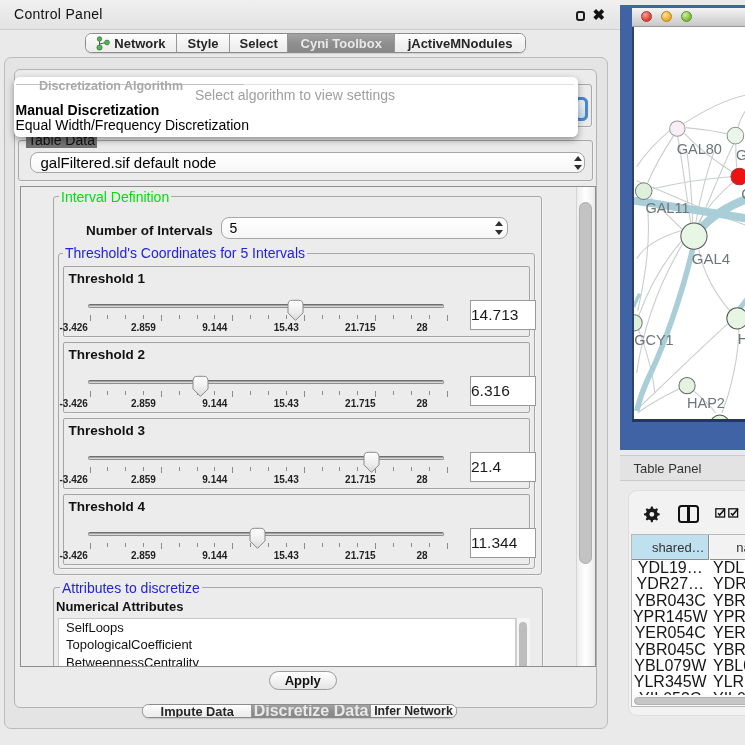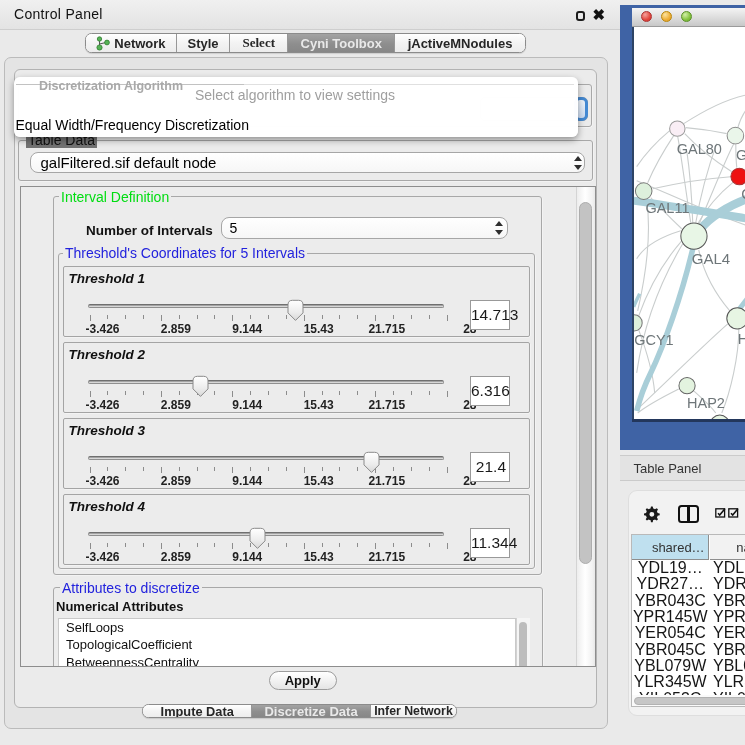--- a/index.html
+++ b/index.html
@@ -41,28 +41,28 @@
 #scrollpane { position:absolute; left:19.5px; top:185.5px; width:576.5px; height:481px;
   border:1px solid #8d8d8d; background:#ececec; overflow:hidden; }
 #sbtrack { position:absolute; right:0px; top:0; width:19px; height:100%;
   background:linear-gradient(to right,#ededed,#ffffff 45%,#f2f2f2 85%,#e8e8e8);
   border-left:1px solid #d4d4d4; }
 #sbthumb { position:absolute; right:3.5px; top:15px; width:12.5px; height:362px;
   background:#c3c3c3; border:1px solid #adadad; border-radius:7px; }
 
 .subbox { position:absolute; border:1px solid #a4a4a4; border-radius:2px;
   box-shadow:0.5px 0.5px 0 rgba(255,255,255,0.7); }
-.tlabel { position:absolute; font-size:13.5px; font-weight:bold; color:#111;font-style:italic; }
+.tlabel { position:absolute; font-size:13.5px; font-weight:bold; color:#111; }
 .track { position:absolute; height:4.5px; border:1px solid #8f8f8f; border-top-color:#6f6f6f; border-radius:3px;
   background:linear-gradient(#878787,#c6c6c6 55%,#ececec); }
 .tick { position:absolute; width:1px; background:#8c8c8c; }
-.slab { position:absolute; width:60px; text-align:right; font-size:12px; font-weight:bold; color:#222; }
+.slab { position:absolute; width:60px; text-align:left; font-size:10px; font-weight:bold; color:#222; }
 .thumb { position:absolute; }
-.vbox { position:absolute; width:40px; height:30px; background:#fff; border:1.5px solid #999999;
-  font-size:15.5px; color:#1a1a1a; text-align:right; padding-right:3px; line-height:27px; }
+.vbox { position:absolute; width:66px; height:30px; background:#fff; border:1.5px solid #999999;
+  font-size:15.5px; color:#1a1a1a; text-align:left; padding-right:3px; line-height:27px; }
 
 #apply { position:absolute; left:269px; top:671px; width:67.5px; height:18.5px;
   background:linear-gradient(#ffffff,#f2f2f2 50%,#e5e5e5); border:1px solid #9c9c9c;
   border-radius:9.5px; font-size:13px; font-weight:bold; color:#111;
   text-align:center; line-height:17px; }
 
 #popup { position:absolute; left:14px; top:77px; width:563.6px; height:59.5px;
   background:rgba(255,255,255,0.985); border-radius:6px;
   box-shadow:0 3px 7px rgba(0,0,0,0.38); }
 
@@ -97,21 +97,21 @@
 <div id="innerpane"></div>
 <div class="seg" style="left:84.8px;top:33px;width:441.2px;height:20px;">
 <div class="s" style="width:91.7px;"><svg width="15" height="15" viewBox="0 0 15 15" style="margin-right:3px;">
 <line x1="3.5" y1="4" x2="3.5" y2="11" stroke="#555" stroke-width="1"></line>
 <line x1="3.5" y1="8" x2="10" y2="6.5" stroke="#555" stroke-width="1"></line>
 <circle cx="3.5" cy="3" r="2.2" fill="#57b357" stroke="#2e7d2e" stroke-width="0.8"></circle>
 <circle cx="3.5" cy="11.5" r="2.6" fill="#57b357" stroke="#2e7d2e" stroke-width="0.8"></circle>
 <circle cx="11" cy="6.5" r="2.4" fill="#57b357" stroke="#2e7d2e" stroke-width="0.8"></circle>
 </svg>Network</div>
 <div class="s" style="width:53.2px;">Style</div>
-<div class="s" style="width:58.7px;font-family:Liberation Serif, serif;">Select</div>
+<div class="s" style="width:58.7px;">Select</div>
 <div class="s sel" style="width:107.1px;">Cyni Toolbox</div>
 <div class="s" style="width:130.5px;">jActiveMNodules</div>
 </div>
 <div class="group" style="left:17.5px;top:83.5px;width:574.5px;height:43px;"></div>
 <div style="position:absolute;left:480px;top:97px;width:107.5px;height:23.5px;
  background:#fff;border:1px solid #a0a0a0;border-radius:5px;"></div>
 <div style="position:absolute;left:574px;top:97px;width:13.5px;height:23.5px;
  background:linear-gradient(#eef4fb,#ccdcf2);border:3px solid #4489d2;
  border-radius:6px;"></div>
 <div class="group" style="left:17.5px;top:140px;width:575px;height:40.5px;"></div>
@@ -306,26 +306,27 @@
 <div style="position:absolute;left:495.0px;top:431.0px;width:14px;height:70px;background:#f5f5f5;border-left:1px solid #d2d2d2;"></div>
 <div style="position:absolute;left:498.0px;top:435.5px;width:8px;height:62px;background:#bdbdbd;border-radius:4px;"></div>
 <div id="sbtrack"></div>
 <div id="sbthumb"></div>
 </div>
 <div id="popup">
 <div style="position:absolute;left:2px;top:6.5px;width:558px;height:1px;background:#e0e0e0;"></div>
 <div style="position:absolute;left:2px;top:6.5px;width:228px;height:1px;background:#c2c2c2;"></div>
 <div style="position:absolute;left:25px;top:1.5px;font-size:12.5px;font-weight:bold;color:#a9a9a9;">Discretization Algorithm</div>
 <div style="position:absolute;left:181px;top:9.5px;font-size:14px;color:#9f9f9f;">Select algorithm to view settings</div>
+<div style="position:absolute;left:1.5px;top:24.5px;font-size:14px;font-weight:bold;color:#000;">Manual Discretization</div>
 <div style="position:absolute;left:1.5px;top:40px;font-size:14px;color:#000;">Equal Width/Frequency Discretization</div>
 </div>
 <div id="apply">Apply</div>
 <div class="seg" style="left:142.4px;top:704.2px;width:314.6px;height:14px;font-size:0;">
 <div class="s" style="width:109.4px;font-size:12.8px;">Impute Data</div>
-<div class="s sel" style="width:119.6px;font-size:13px;">Discretize Data</div>
+<div class="s sel" style="width:119.6px;font-size:16px;">Discretize Data</div>
 <div class="s" style="width:85.6px;font-size:12.3px;">Infer Network</div>
 </div>
 <div id="blueframe"></div>
 <div id="wintitle"></div>
 <div class="tl" style="left:641.4px;background:radial-gradient(circle at 35% 30%,#f4a29c,#e2463c 60%,#c8332c);border:0.5px solid #a33;"></div>
 <div class="tl" style="left:661.3px;background:radial-gradient(circle at 35% 30%,#fbe3a0,#eead35 60%,#d99a28);border:0.5px solid #b8860b;"></div>
 <div class="tl" style="left:681.1px;background:radial-gradient(circle at 35% 30%,#d2efa8,#84c23e 60%,#6ba832);border:0.5px solid #5a8f28;"></div>
 <div id="canvas">
 <svg width="114" height="393" viewBox="631.5 26.5 113.5 392.5">
 <g fill="none" stroke="#c9cdcd" stroke-width="1.1">

